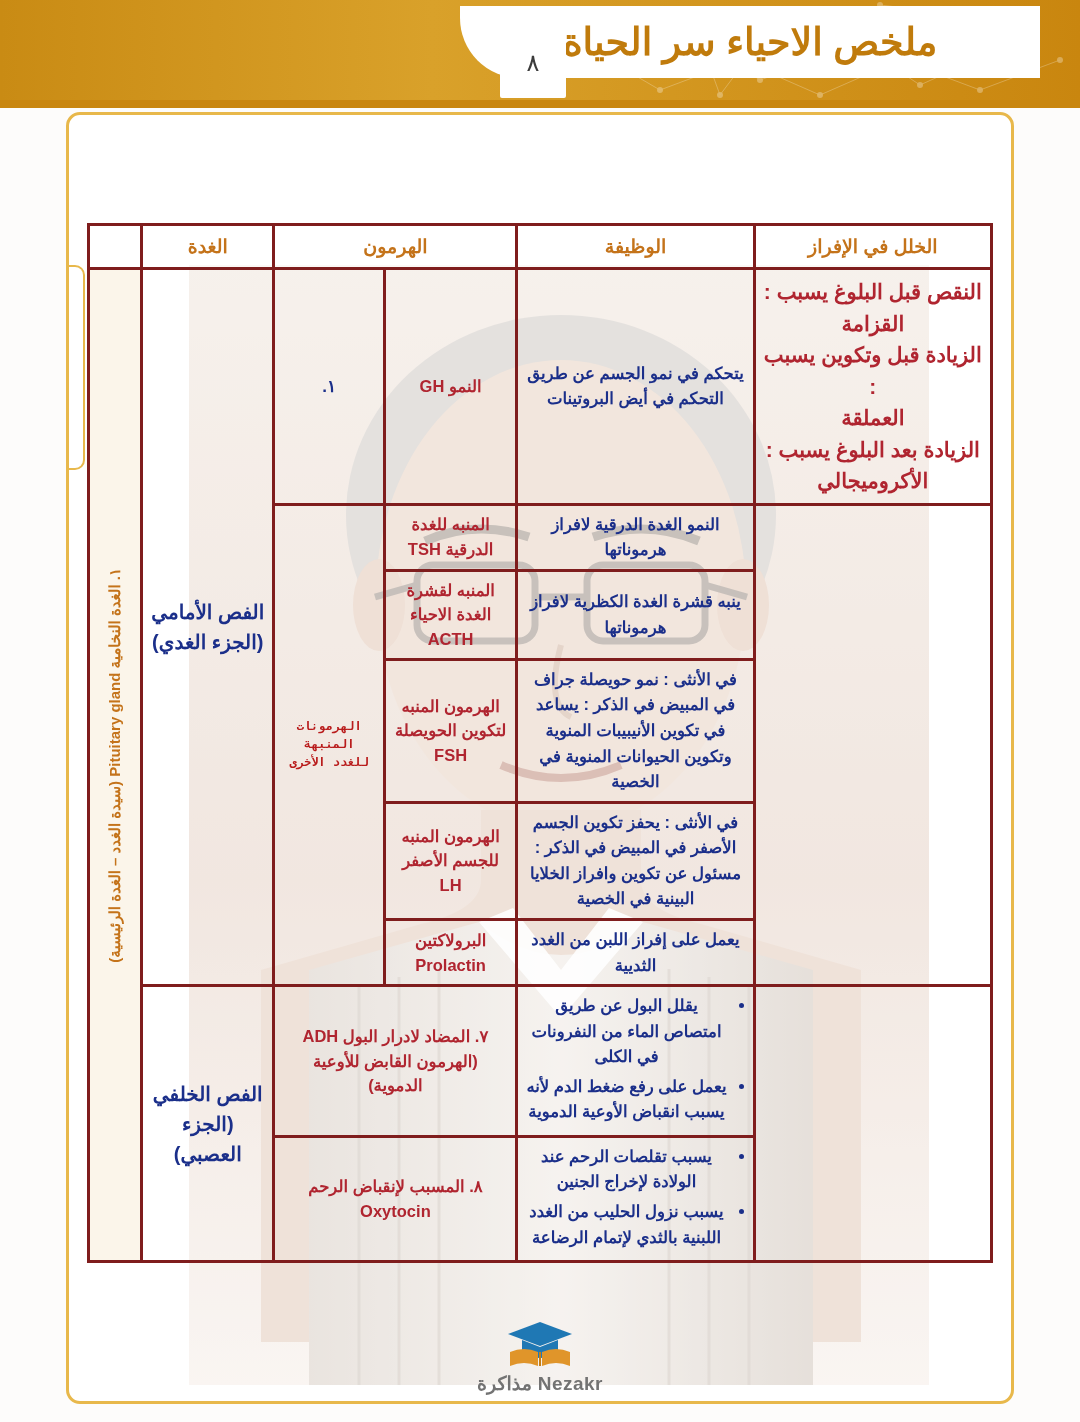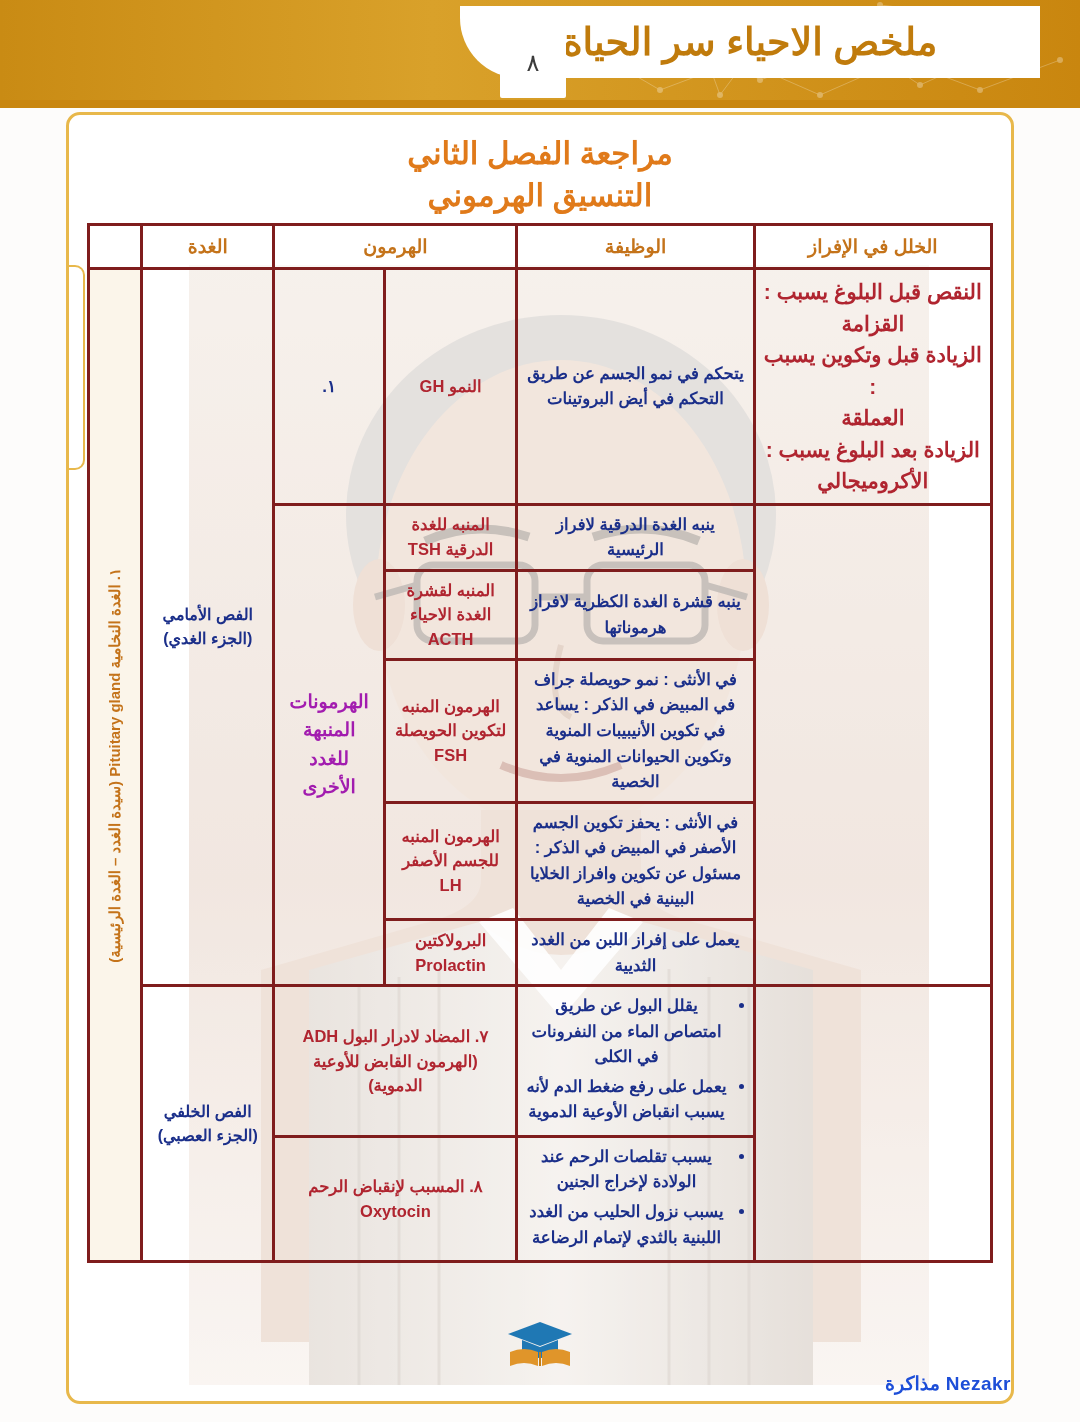--- a/index.html
+++ b/index.html
@@ -119,22 +119,22 @@
   }
   table.main th {
     color: #c4731a;
     font-size: 19px;
     font-weight: bold;
     height: 44px;
     background: rgba(255,255,255,.55);
   }
   .c-func  { color: #1b2f8a; font-size: 16.5px; font-weight: bold; line-height: 1.55; }
   .c-horm  { color: #b02530; font-size: 16.5px; font-weight: bold; line-height: 1.5; }
-  .c-group { color: #a21caf; font-size: 19px; font-weight: bold; line-height: 1.5; }
-  .c-gland { color: #1b2f8a; font-size: 16px; font-weight: bold; line-height: 1.5; }
+  .c-group { color: #b91c1c; font-size: 12px; font-weight: bold; line-height: 1.5; font-family: Liberation Mono, monospace; }
+  .c-gland { color: #1b2f8a; font-size: 20px; font-weight: bold; line-height: 1.5; }
   .c-def   { color: #b02530; font-size: 21px; font-weight: bold; line-height: 1.5; text-align: right; }
   .c-num   { color: #1b2f8a; font-size: 17px; font-weight: bold; }
   .bullets { text-align: center; padding-right: 4px; }
   .bullets li { margin-bottom: 4px; }
   ul.bullets { list-style: disc; padding-right: 18px; margin: 0; }
   .pillar {
     background: #fbf5ea;
   }
   .vertical-label {
     writing-mode: vertical-rl;
@@ -154,26 +154,25 @@
 
   
   .footer-logo {
     position: absolute;
     bottom: 6px; left: 0; right: 0;
     text-align: center;
     z-index: 3;
   }
   .footer-logo .cap { display: block; }
   .footer-logo .brand {
-    color: #1d4ed8;
+    color: #737373;
     font-size: 19px;
     font-weight: bold;
     letter-spacing: .5px;
     margin-top: -2px;
-    text-align: right;
   }
 </style>
 </head>
 <body>
 
 <div class="page">
 
   <div class="header">
     <svg class="net" viewBox="0 0 1080 100" preserveAspectRatio="none">
       <g stroke="#ffffff" stroke-width="1" fill="none" opacity=".7">
@@ -212,24 +211,20 @@
     </div>
     <div class="page-num-box">
       <span>٨</span>
     </div>
   </div>
   <div class="header-bottom-line"></div>
 
   <div class="sheet">
     <div class="side-tab"></div>
 
-    <div class="doc-title">
-      <span>مراجعة الفصل الثاني</span>
-      <span class="l2">التنسيق الهرموني</span>
-    </div>
 
     <svg class="portrait" viewBox="0 0 740 1120" preserveAspectRatio="xMidYMid slice">
       <defs>
         <linearGradient id="bgg" x1="0" y1="0" x2="0" y2="1">
           <stop offset="0%" stop-color="#f0e6dd"></stop>
           <stop offset="55%" stop-color="#e7d4c8"></stop>
           <stop offset="100%" stop-color="#f6eee8"></stop>
         </linearGradient>
         <linearGradient id="shirt" x1="0" y1="0" x2="1" y2="0">
           <stop offset="0%" stop-color="#d9cfc6"></stop>
@@ -309,21 +304,21 @@
             <td class="c-horm">النمو GH</td>
             <td class="c-num">١.</td>
             <td class="c-gland" rowspan="6">الفص الأمامي (الجزء الغدي)</td>
             <td class="pillar" rowspan="8">
               <div class="vertical-label">١. الغدة النخامية Pituitary gland (سيدة الغدد – الغدة الرئيسية)</div>
             </td>
           </tr>
 
           <tr>
             <td class="c-def" rowspan="5"></td>
-            <td class="c-func">ينبه الغدة الدرقية لافراز الرئيسية</td>
+            <td class="c-func">النمو الغدة الدرقية لافراز هرموناتها</td>
             <td class="c-horm">المنبه للغدة الدرقية TSH</td>
             <td class="c-group" rowspan="5">الهرمونات المنبهة للغدد الأخرى</td>
           </tr>
 
           <tr>
             <td class="c-func">ينبه قشرة الغدة الكظرية لافراز هرموناتها</td>
             <td class="c-horm">المنبه لقشرة الغدة الاحياء ACTH</td>
           </tr>
 
           <tr>

